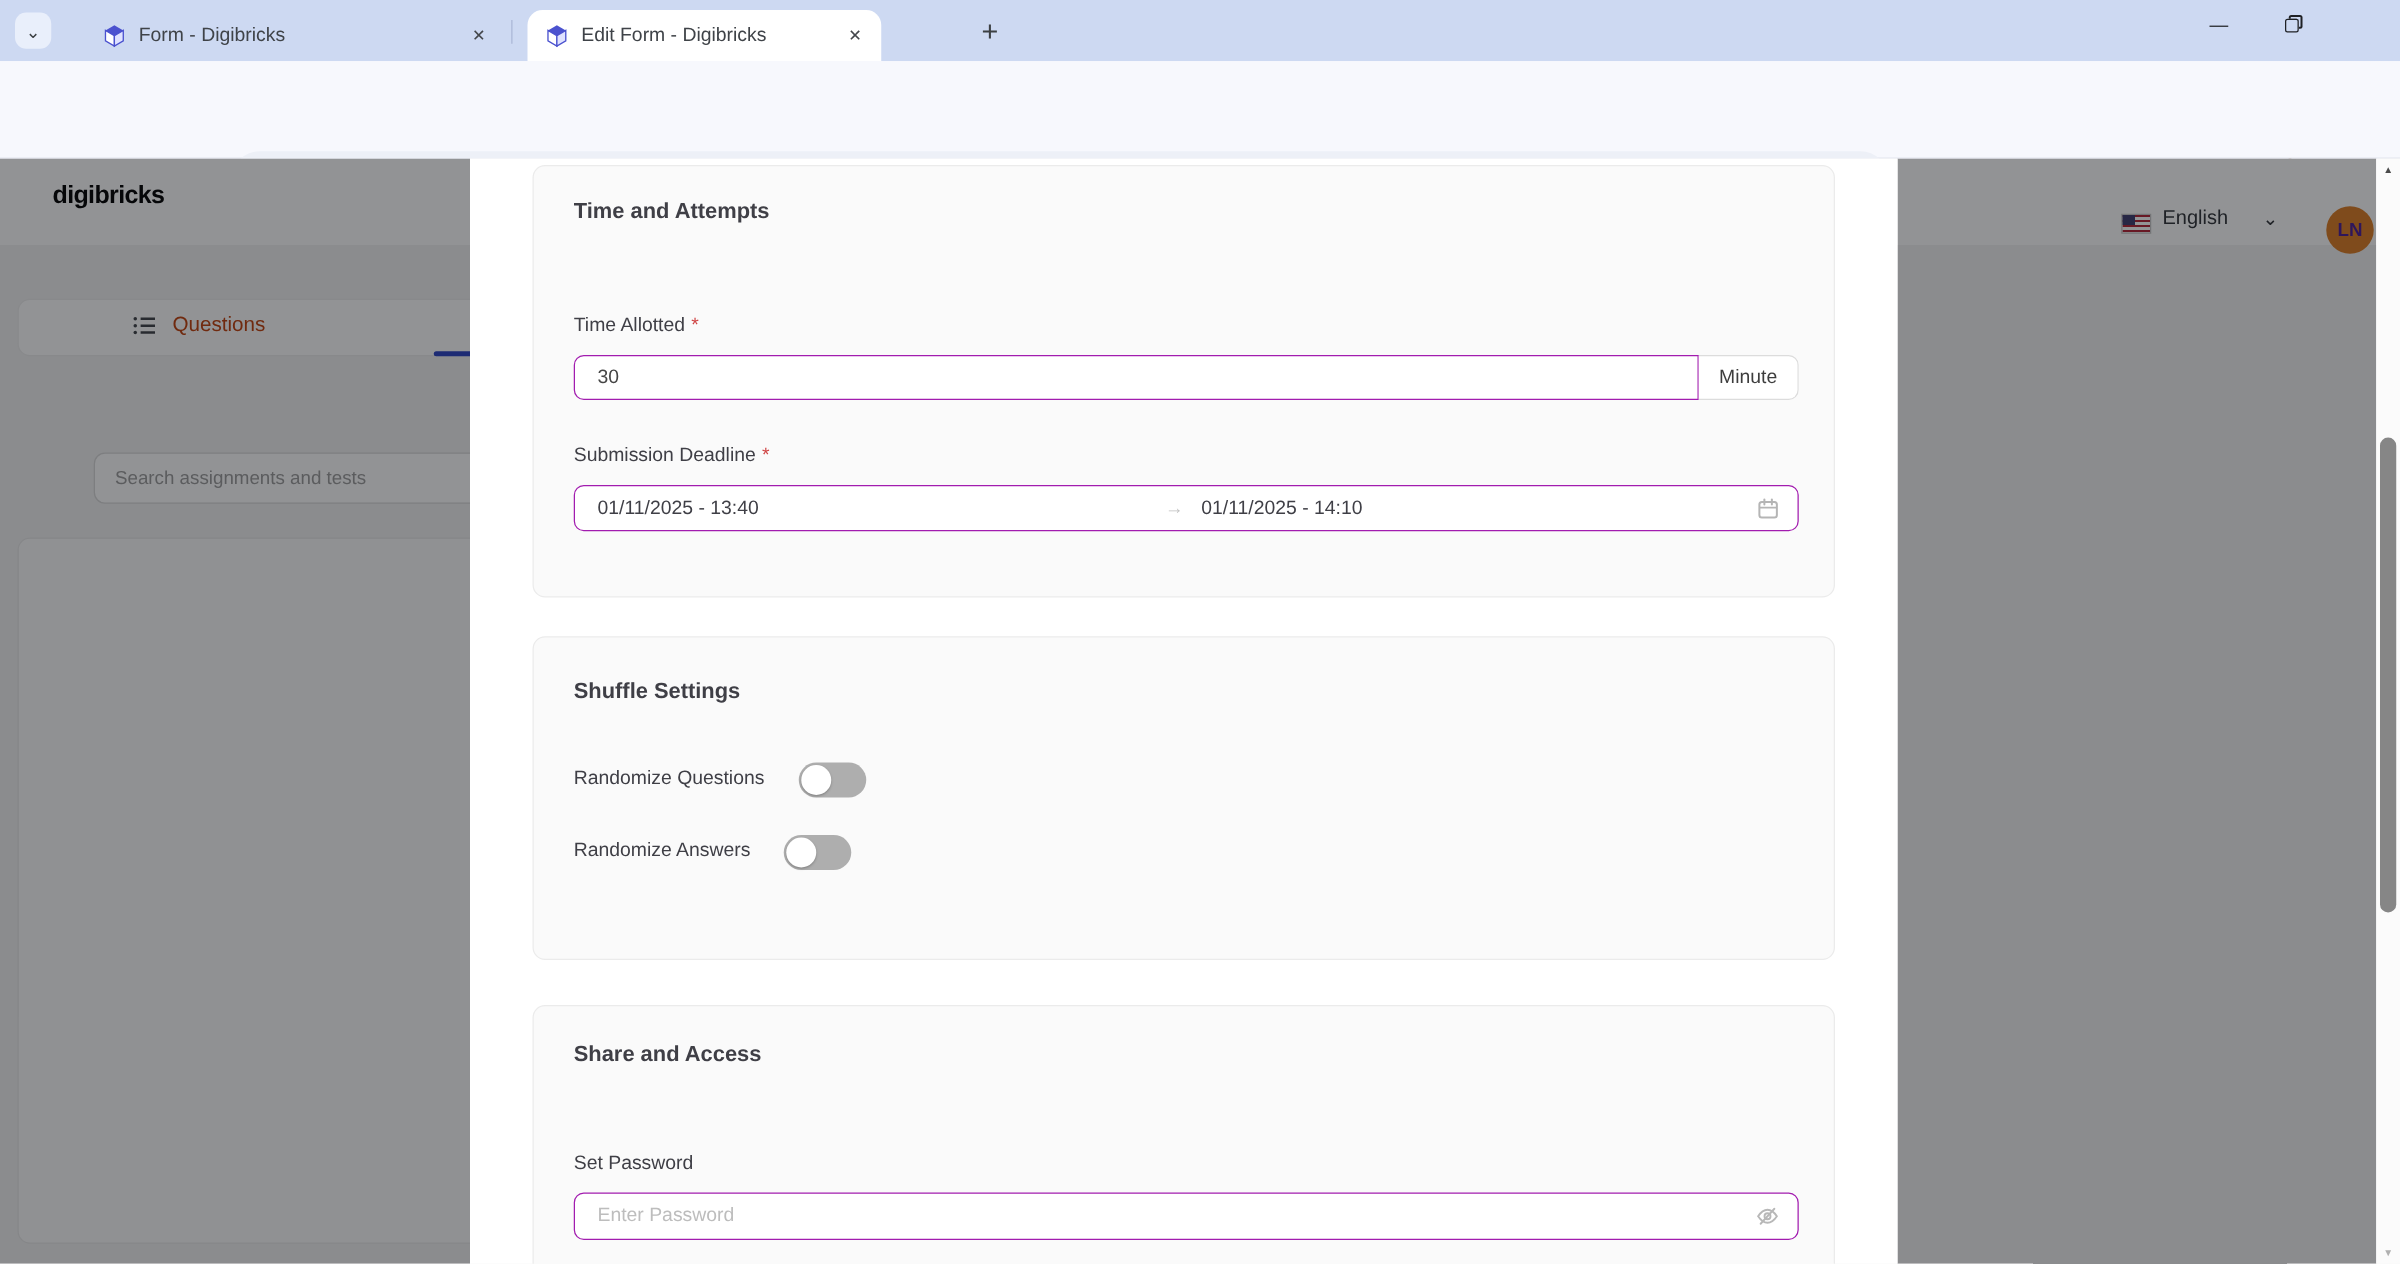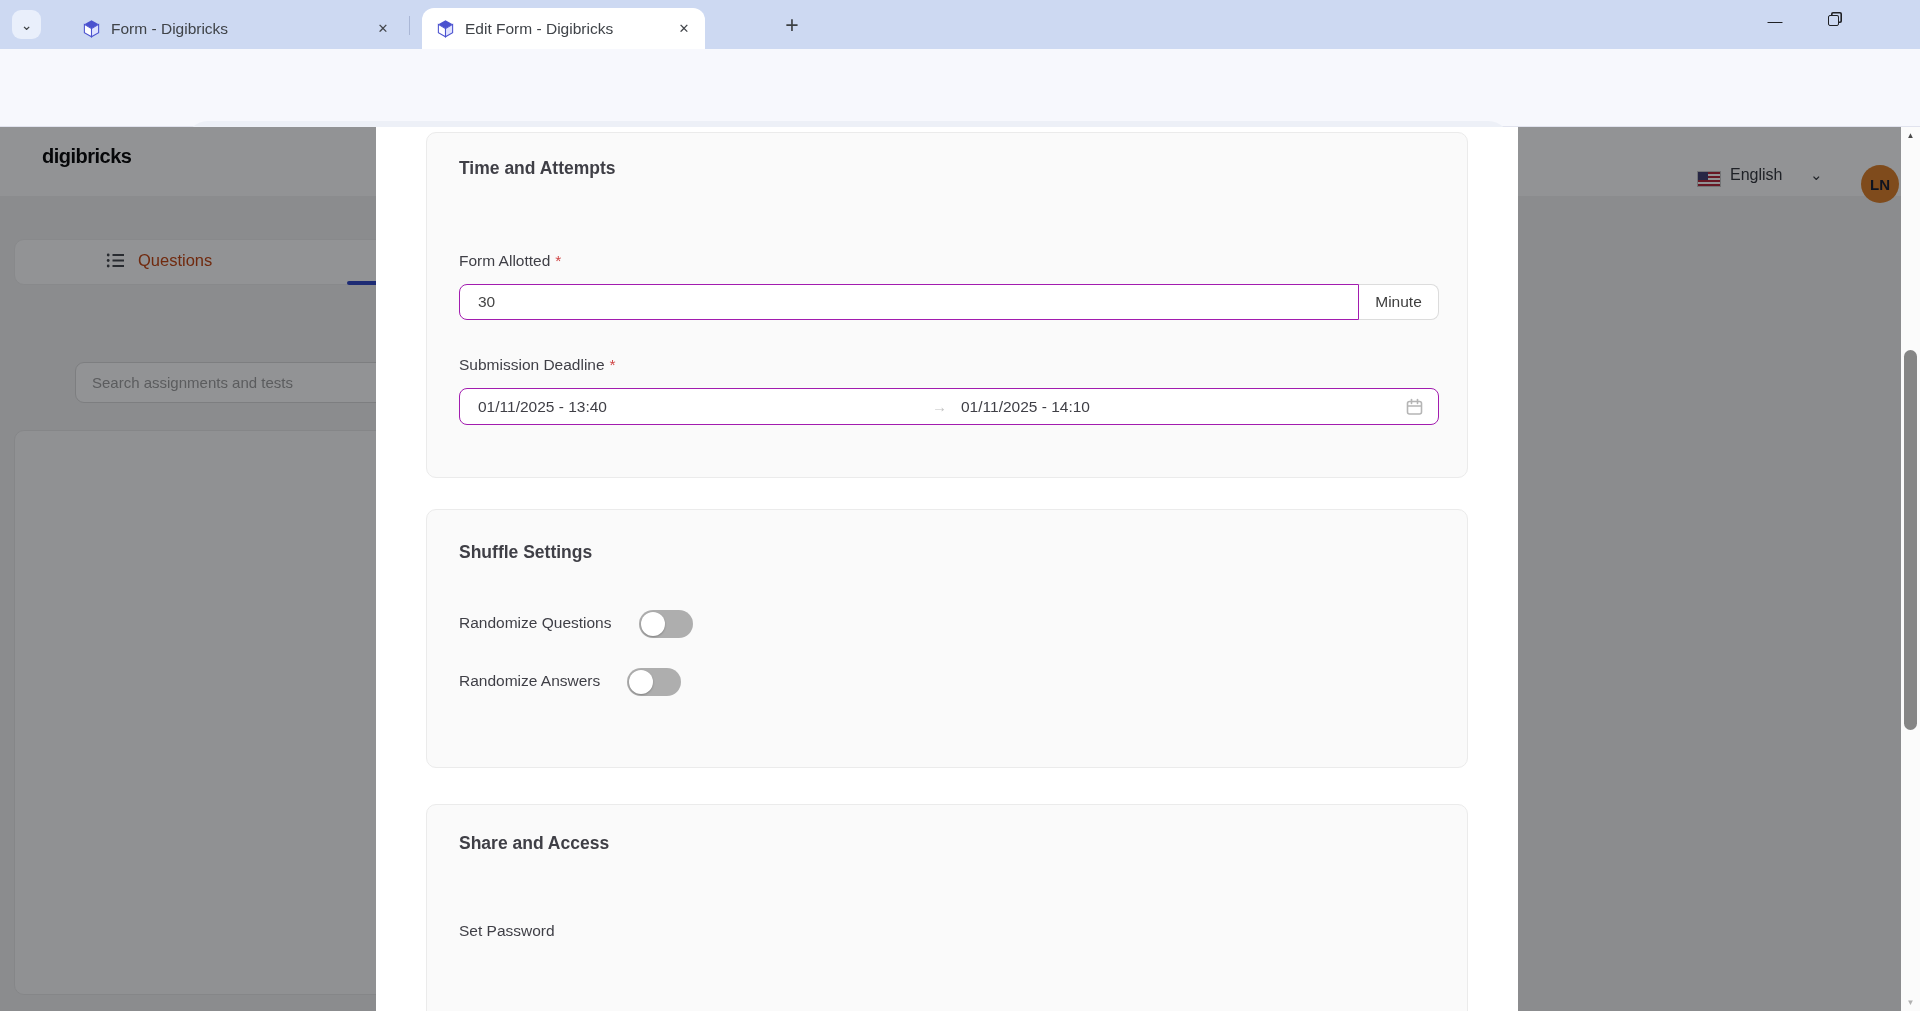--- a/index.html
+++ b/index.html
@@ -36,21 +36,21 @@
   .purple-ext { left:1688px; top:84px; width:21px; height:21px; border-radius:50%; background:#7a52d9; color:#fff; font-size:12px; font-style:italic; font-weight:bold; display:flex; align-items:center; justify-content:center; }
 
   
   .page { left:0; top:127px; width:1920px; height:884px; background:#f2f2f2; overflow:hidden; }
   .page-header { left:0; top:0; width:1920px; height:69px; background:#fff; }
   .logo { left:42px; top:18px; font-size:20px; font-weight:800; color:#000000; letter-spacing:-0.5px; }
   .flag { left:1698px; top:45px; width:22px; height:14px; background:repeating-linear-gradient(180deg,#b22234 0 2px,#fff 2px 4px); outline:1px solid #c9c9c9; }
   .flag-canton { left:0; top:0; width:10px; height:8px; background:#3c3b6e; }
   .lang-label { left:1730px; top:39px; font-size:16px; color:#2f3237; }
   .lang-chevron { left:1810px; top:39px; font-size:15px; color:#2f3237; }
-  .avatar-ln { left:1861px; top:38px; width:38px; height:38px; border-radius:50%; background:#dd7d23; color:#0f172a; font-weight:bold; font-size:15px; display:flex; align-items:center; justify-content:center; }
+  .avatar-ln { left:1861px; top:38px; width:38px; height:38px; border-radius:50%; background:#dd7d23; color:#4c1d95; font-weight:bold; font-size:15px; display:flex; align-items:center; justify-content:center; }
   .qtab-card { left:14px; top:112px; width:840px; height:46px; background:#fff; border:1px solid #ededed; border-radius:10px; }
   .qtab-inner { left:106px; top:124px; display:flex; align-items:center; gap:13px; color:#c2410c; font-size:16.5px; }
   .blue-underline { left:347px; top:154px; width:300px; height:4px; background:#2b43c4; border-radius:2px; }
   .search-box { left:75px; top:235px; width:640px; height:41px; background:#fff; border:1px solid #d9d9d9; border-radius:9px; display:flex; align-items:center; }
   .search-box input { border:none; outline:none; background:transparent; width:100%; padding:0 16px; font-size:15px; color:#444; font-family:inherit; }
   .search-box input::placeholder { color:#9c9c9c; }
   .list-card { left:14px; top:303px; width:860px; height:565px; background:#fcfcfc; border:1px solid #e8e8e8; border-radius:10px; }
 
   .dim { background:rgba(14,16,20,0.45); z-index:20; }
   .dim-left { left:0; top:127px; width:376px; height:884px; }
@@ -212,21 +212,21 @@
 
   <div class="abs dim dim-left"></div>
   <div class="abs dim dim-right"></div>
 
   <div class="abs panel">
 
     <div class="card" style="top:5px; height:346px;">
       <div class="card-title" style="top:25px;">Time and Attempts</div>
 
       <div class="field-label" style="top:119px;">
-        <span>Form Allotted</span><span class="req">*</span>
+        <span>Time Allotted</span><span class="req">*</span>
       </div>
       <div class="tfield group-input" style="top:151px; height:36px;">
         <input type="text" value="30" style="">
       </div>
       <div class="addon" style="top:151px; height:36px;">Minute</div>
 
       <div class="field-label" style="top:223px;">
         <span>Submission Deadline</span><span class="req">*</span>
       </div>
       <div class="tfield" style="top:255px; height:37px; padding:0 18px;">
@@ -253,20 +253,28 @@
       <div class="field-label" style="top:162px;">Randomize Answers</div>
       <div class="toggle" style="left:200px; top:158px;">
           <div class="knob"></div>
         </div>
     </div>
 
     <div class="card" style="top:677px; height:290px;">
       <div class="card-title" style="top:28px;">Share and Access</div>
 
       <div class="field-label" style="top:117px;">Set Password</div>
+      <div class="tfield" style="top:149px; height:38px;">
+        <input type="text" placeholder="Enter Password" style="">
+        <svg class="suffix-icon" width="20" height="20" viewBox="0 0 20 20">
+          <path d="M2.5 10 C5 6.2 8 4.8 10 4.8 C12 4.8 15 6.2 17.5 10 C15 13.8 12 15.2 10 15.2 C8 15.2 5 13.8 2.5 10 Z" fill="none" stroke="#b8b8b8" stroke-width="1.5"></path>
+          <circle cx="10" cy="10" r="2.4" fill="none" stroke="#b8b8b8" stroke-width="1.5"></circle>
+          <line x1="4.5" y1="16" x2="15.5" y2="4" stroke="#b8b8b8" stroke-width="1.5" stroke-linecap="round"></line>
+        </svg>
+      </div>
     </div>
   </div>
 
   <div class="abs scrollbar">
     <div class="sb-arrow" style="top:4px;">▲</div>
     <div class="sb-thumb"></div>
     <div class="sb-arrow" style="bottom:4px; color:#b0b0b0;">▼</div>
   </div>
 
 </div>

